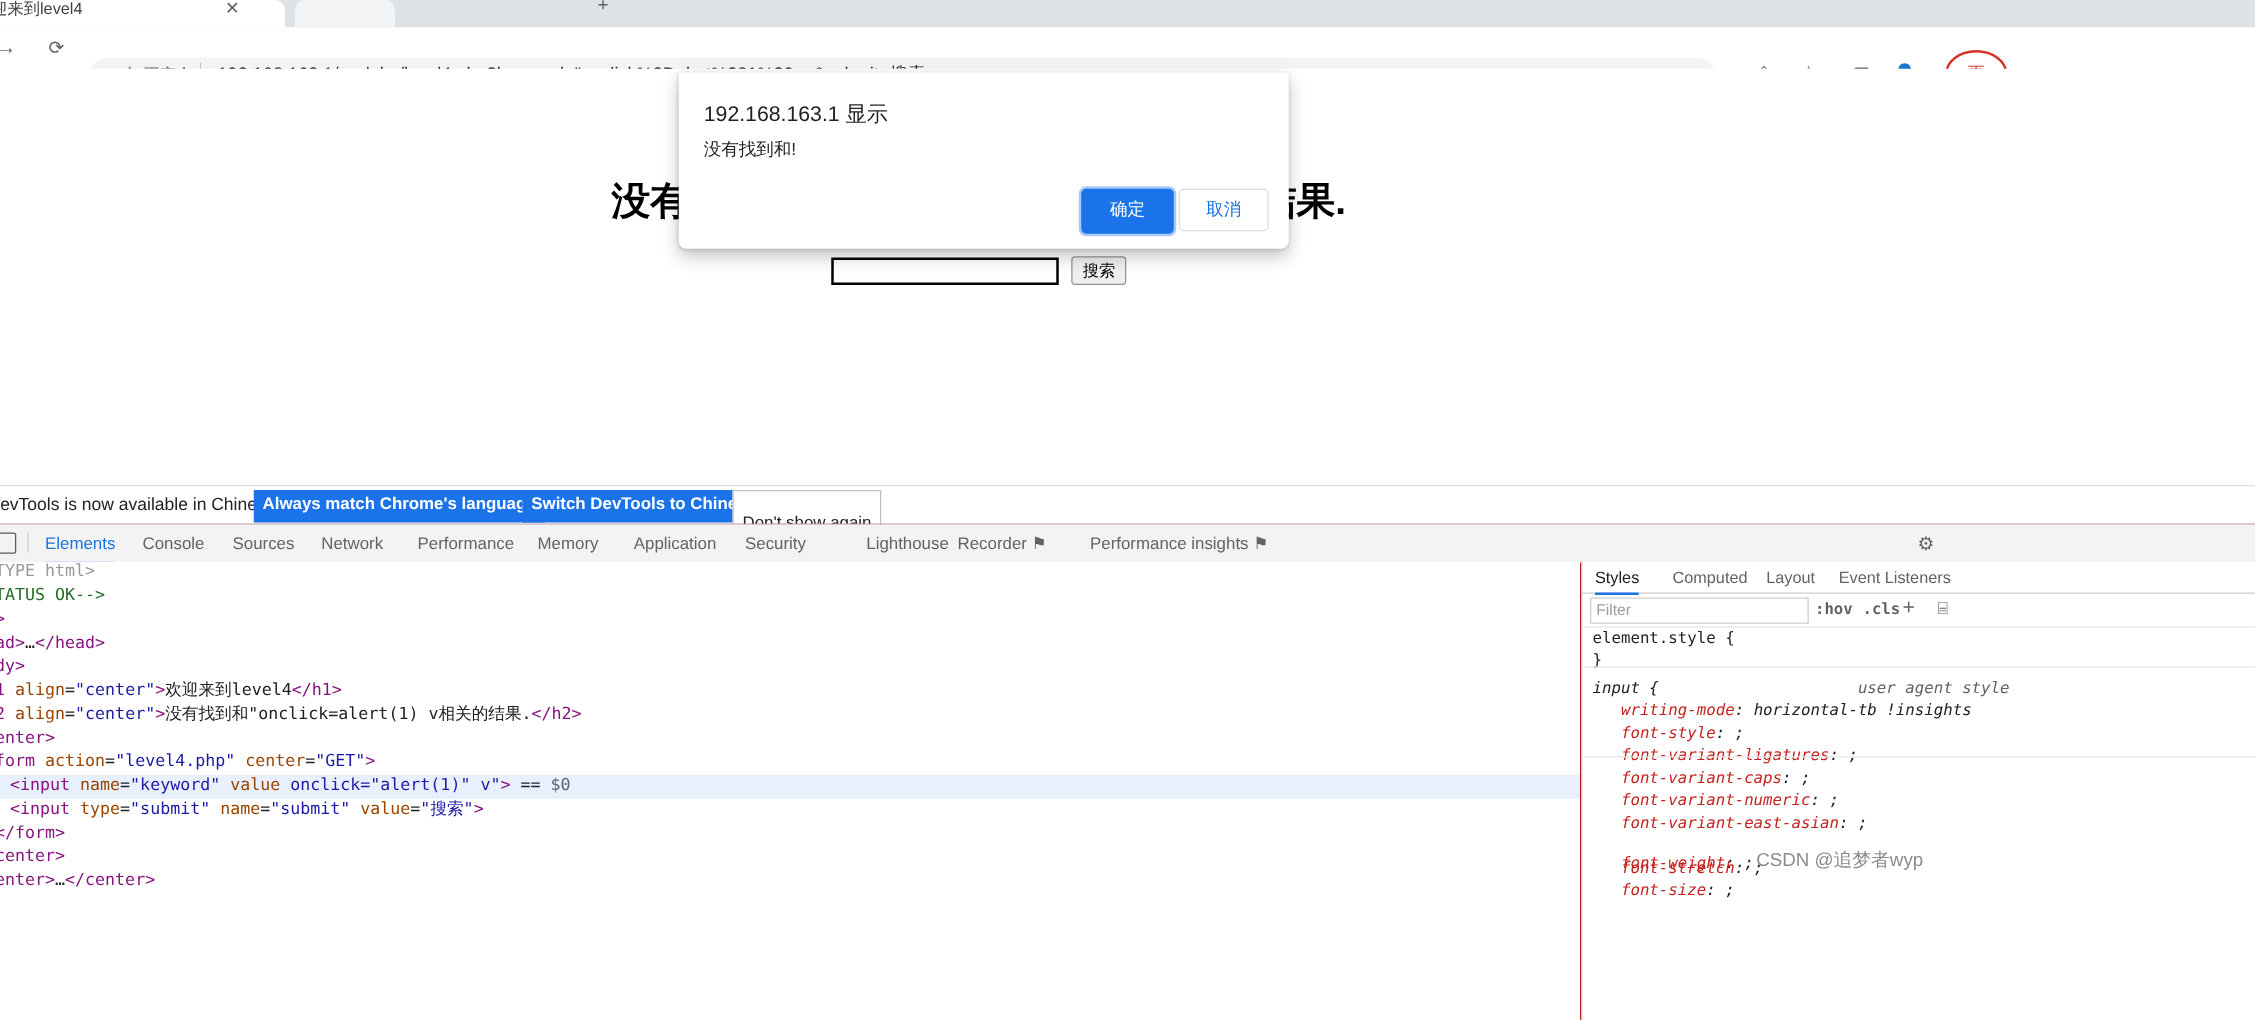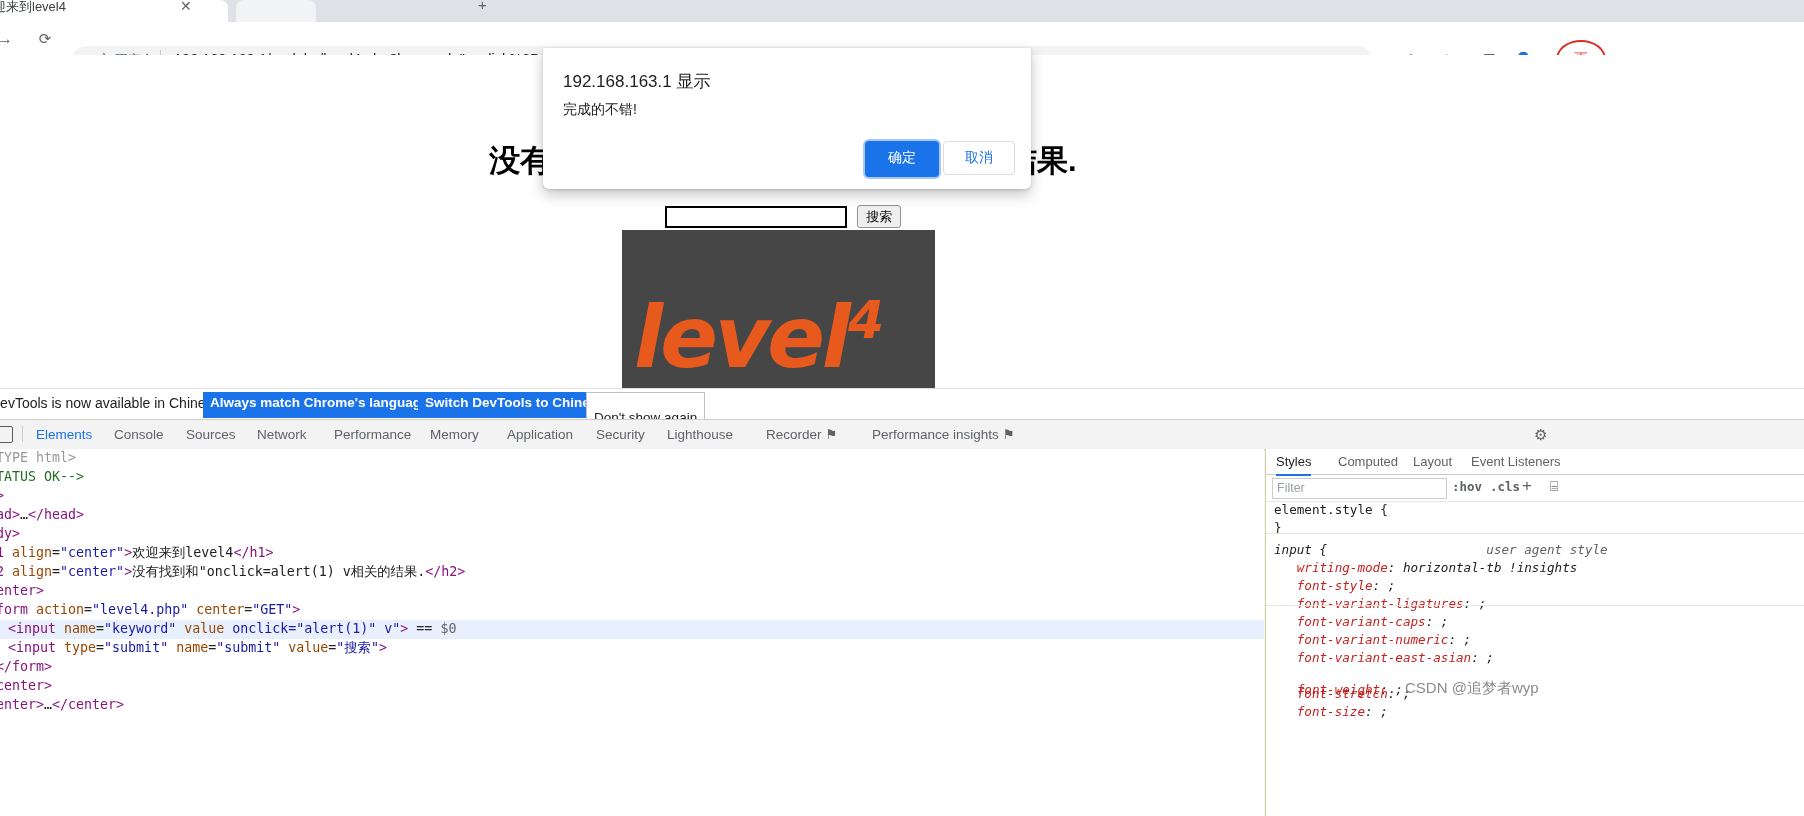--- a/index.html
+++ b/index.html
@@ -53,21 +53,21 @@
   .kw-input{width:182px;height:22px;border:2px solid #000;background:#fff;
      font-size:13px;padding:0 2px;vertical-align:middle;box-sizing:border-box;outline:none;}
   .sb-btn{height:23px;margin-left:6px;border:1px solid #949494;background:#efefef;border-radius:3px;
      font-size:13px;padding:1px 8px;vertical-align:middle;font-family:"Liberation Sans",sans-serif;}
   .lvl-img{position:absolute;left:622px;top:175px;width:313px;height:158px;background:#464646;overflow:hidden;}
   .lvl-text{position:absolute;left:12px;top:58px;font-size:85px;font-weight:bold;color:#e8591e;
      font-style:italic;letter-spacing:-3px;font-family:"DejaVu Sans", sans-serif;}
   .lvl-sup{font-size:52px;vertical-align:super;letter-spacing:0;}
 
   
-  .alert-shadow{position:absolute;left:543px;top:48px;width:488px;height:141px;
+  .alert-shadow{position:absolute;left:543px;top:58px;width:488px;height:141px;
      background:#ffffff;border-bottom-left-radius:6px;border-bottom-right-radius:6px;
      box-shadow:0 6px 14px rgba(0,0,0,.22), 0 1px 3px rgba(0,0,0,.15);}
   .alert-host{position:absolute;left:20px;top:22px;font-size:17px;color:#202124;}
   .alert-msg{position:absolute;left:20px;top:53px;font-size:14px;color:#202124;}
   .btn-ok{position:absolute;left:322px;top:93px;width:70px;height:32px;background:#1a73e8;
      color:#ffffff;font-size:14px;border:2px solid #1a73e8;border-radius:4px;
      text-align:center;line-height:28px;box-shadow:0 0 0 2px #a8c7fa;
      font-family:"Liberation Sans",sans-serif;}
   .btn-cancel{position:absolute;left:400px;top:93px;width:70px;height:32px;background:#ffffff;
      color:#1a73e8;font-size:14px;border:1px solid #dadce0;border-radius:4px;
@@ -78,21 +78,21 @@
      border-top:1px solid #e0e0e0;}
   .ban-text{position:absolute;left:-10px;top:6px;font-size:14px;color:#202124;white-space:nowrap;}
   .ban-b1{position:absolute;left:203px;top:3px;height:22px;background:#1a73e8;color:#fff;
      font-size:13.5px;font-weight:bold;padding:2px 7px;white-space:nowrap;line-height:18px;}
   .ban-b2{position:absolute;left:418px;top:3px;height:22px;background:#1a73e8;color:#fff;
      font-size:13.5px;font-weight:bold;padding:2px 7px;white-space:nowrap;line-height:18px;}
   .ban-b3{position:absolute;left:586px;top:3px;height:22px;background:#ffffff;color:#202124;
      border:1px solid #bdc1c6;font-size:13.5px;padding:16px 7px;white-space:nowrap;line-height:18px;}
 
   
-  .dt{position:absolute;left:0;top:419px;width:1804px;height:397px;background:#fef9c3;
+  .dt{position:absolute;left:0;top:419px;width:1804px;height:397px;background:#b91c1c;
      border-top:1px solid #cdcdcd;}
   .dt-tabbar{position:absolute;left:0;top:0;width:1804px;height:29px;background:#f3f3f3;
      border-bottom:1px solid #cdcdcd;}
   .dt-inspect{position:absolute;left:-4px;top:6px;width:15px;height:15px;border:1.6px solid #5a5a5a;
      border-radius:2px;}
   .dt-sep{position:absolute;left:22px;top:6px;width:1px;height:16px;background:#cdcdcd;}
   .dt-tab{position:absolute;top:0;height:29px;font-size:13.5px;color:#5f6368;line-height:29px;white-space:nowrap;}
   .dt-tab.sel{color:#1a73e8;border-bottom:2px solid #1a73e8;}
   .dt-gear{position:absolute;left:1534px;top:6px;font-size:15px;color:#5f6368;}
 
@@ -157,28 +157,25 @@
     <div class="tb-btn tb-right icn-profile">👤</div>
     <div class="icn-more">更</div>
   </div>
 
   <div class="viewport">
     <div class="pg-h2">没有找到和"onclick=alert(1) v相关的结果.</div>
     <div class="form-row">
       <input class="kw-input" value="" style="">
       <button class="sb-btn">搜索</button>
     </div>
-    <div class="lvl-img">
-      <div class="lvl-text"><span>level</span><span class="lvl-sup">4</span></div>
-    </div>
   </div>
 
   <div class="alert-shadow">
     <div class="alert-host">192.168.163.1 显示</div>
-    <div class="alert-msg">完成的不错!</div>
+    <div class="alert-msg">没有找到和!</div>
     <div class="btn-ok">确定</div>
     <div class="btn-cancel">取消</div>
   </div>
 
   <div class="dt-banner">
     <div class="ban-text">DevTools is now available in Chinese!</div>
     <div class="ban-b1">Always match Chrome's language</div>
     <div class="ban-b2">Switch DevTools to Chinese</div>
     <div class="ban-b3">Don't show again</div>
   </div>
@@ -189,21 +186,21 @@
       <div class="dt-sep"></div>
       <div id="dt-tabs">
           <div class="dt-tab sel" style="left: 36px;">Elements</div>
           <div class="dt-tab" style="left: 114px;">Console</div>
           <div class="dt-tab" style="left: 186px;">Sources</div>
           <div class="dt-tab" style="left: 257px;">Network</div>
           <div class="dt-tab" style="left: 334px;">Performance</div>
           <div class="dt-tab" style="left: 430px;">Memory</div>
           <div class="dt-tab" style="left: 507px;">Application</div>
           <div class="dt-tab" style="left: 596px;">Security</div>
-          <div class="dt-tab" style="left: 667px;">Lighthouse</div>
+          <div class="dt-tab" style="left: 693px;">Lighthouse</div>
           <div class="dt-tab" style="left: 766px;">Recorder ⚑</div>
           <div class="dt-tab" style="left: 872px;">Performance insights ⚑</div>
         </div>
       <div class="dt-gear">⚙</div>
     </div>
 
     <div class="dom">
       <div class="dom-hl" id="dom-highlight" style="top: 171px;"></div>
       <div id="dom-lines">
           <div class="dom-line" style="top: 0px; padding-left: 0px;"><span class="gr">CTYPE html&gt;</span></div>

